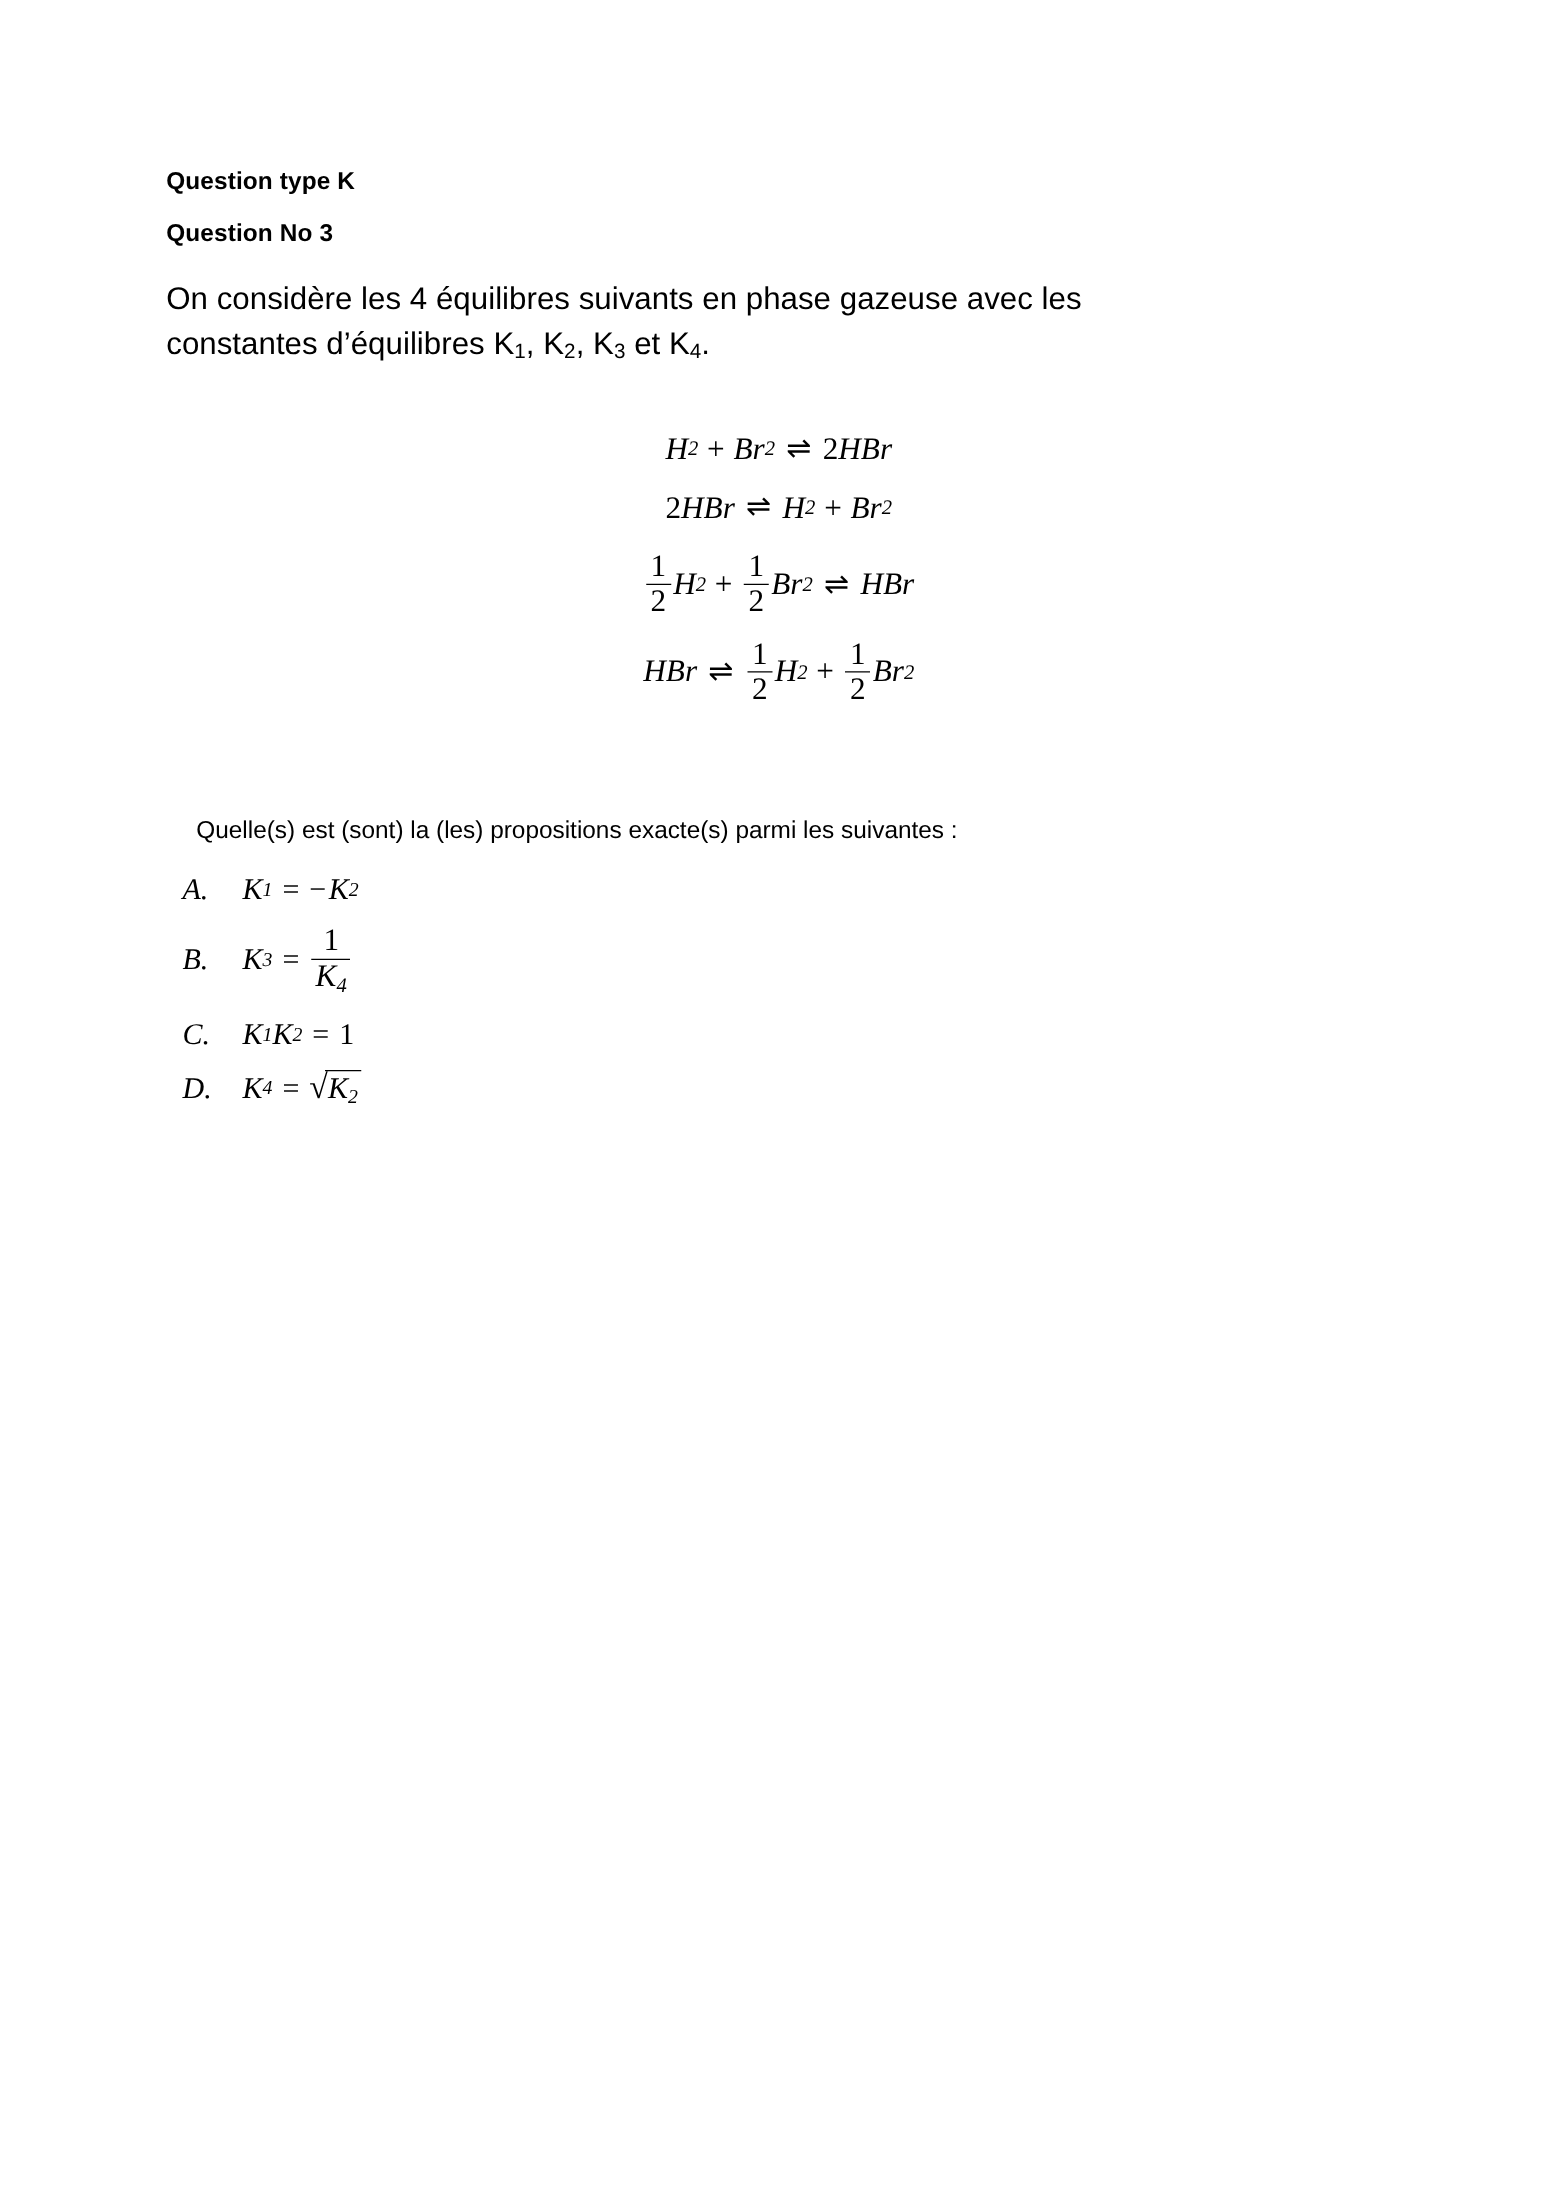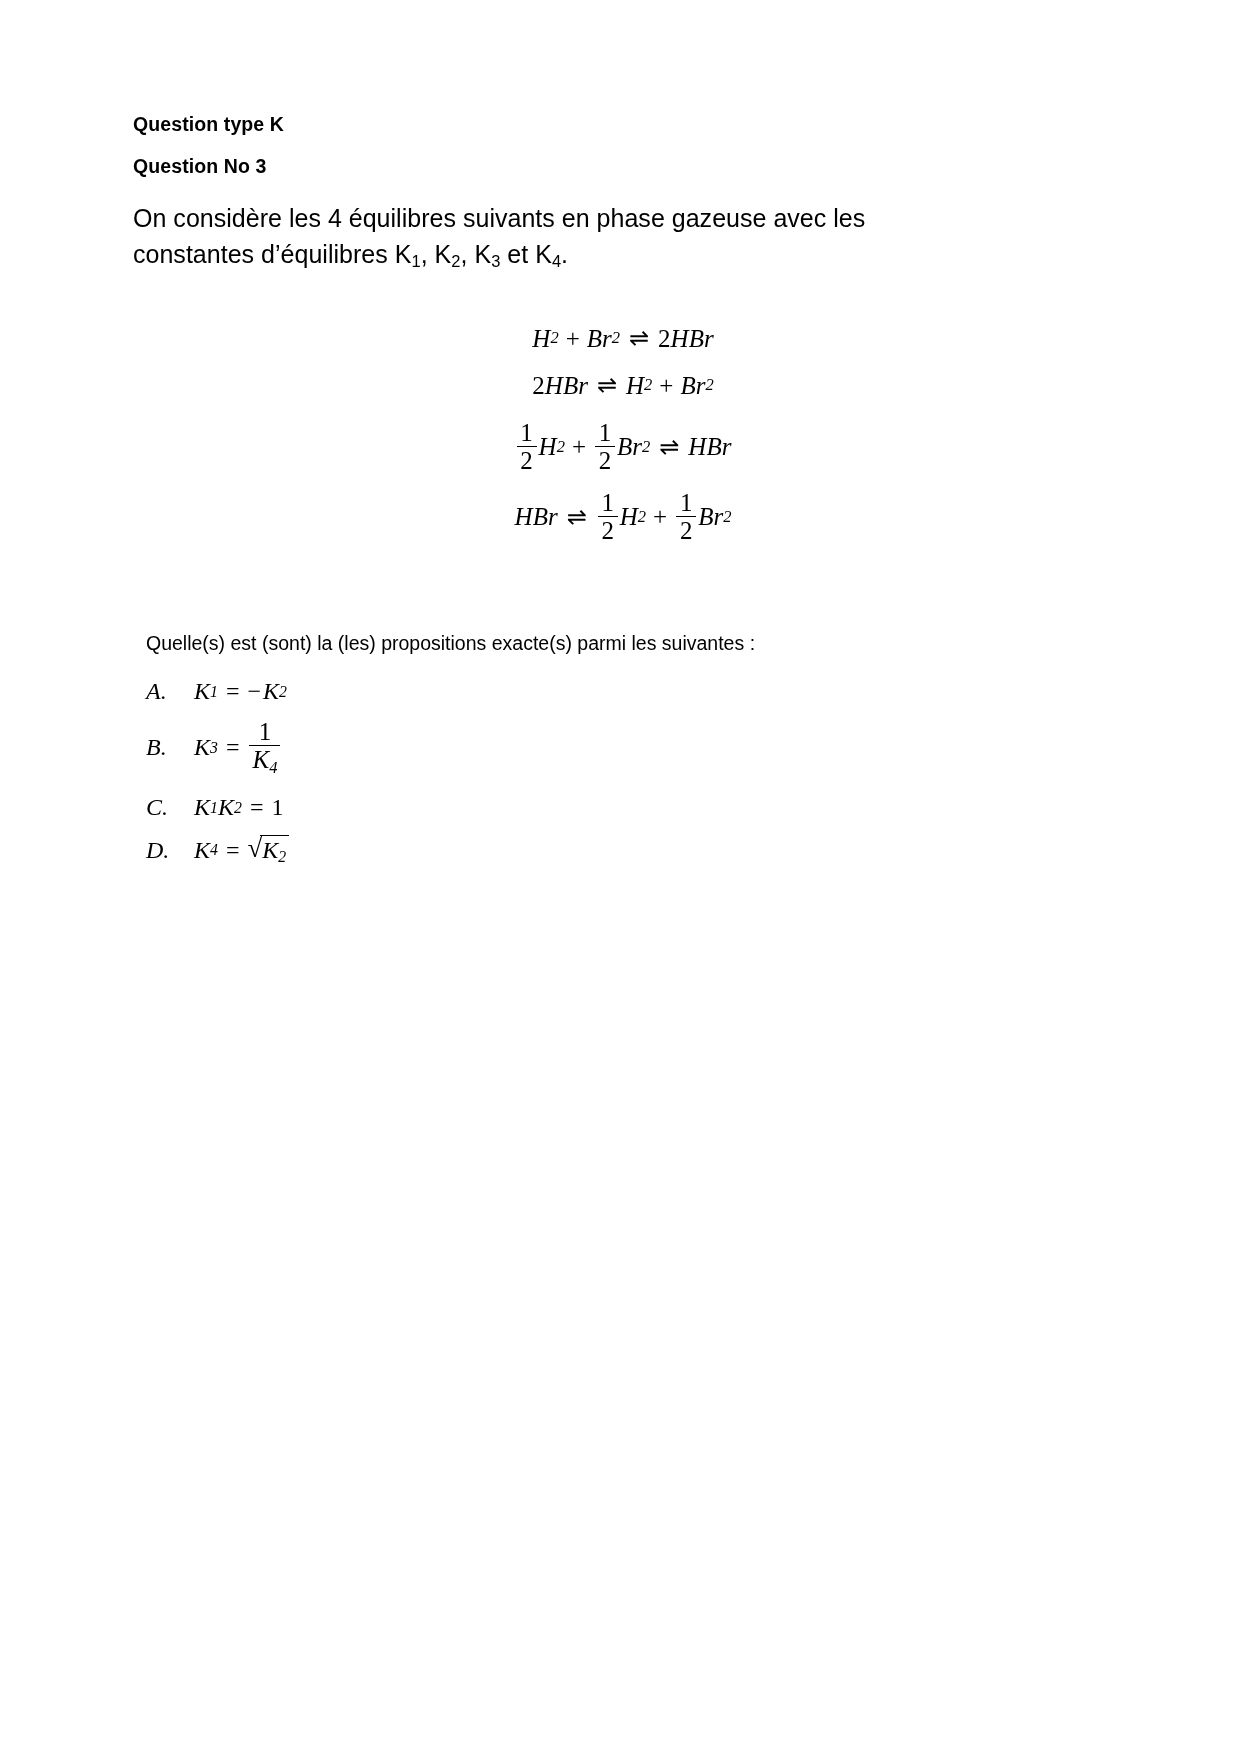--- a/index.html
+++ b/index.html
@@ -18,21 +18,21 @@
   .page {
     position: absolute;
     top: 0; left: 0;
     width: 1241px;
     height: 1754px;
     background: #fff;
   }
   .content {
     position: absolute;
     left: 133px;
-    top: 115px;
+    top: 136px;
     width: 980px;
   }
   .heading {
     font-weight: bold;
     font-size: 19.5px;
     line-height: 1.0;
     margin: 0 0 22px 0;
     letter-spacing: 0.1px;
   }
   .heading2 {
@@ -105,21 +105,21 @@
     min-width: 20px;
     border-top: 1.6px solid #000;
     margin: 1px 0;
   }
   .frac .bot { padding: 0 3px; font-size: 25px; }
   .frac.italicnum .bot { font-style: italic; }
 
   
   .prompt {
     margin-top: 86px;
-    margin-left: 13px;
+    margin-left: 24px;
     font-size: 19.5px;
     line-height: 1.4;
   }
   .options {
     margin-top: 12px;
     margin-left: 13px;
   }
   .opt {
     display: flex;
     align-items: center;

